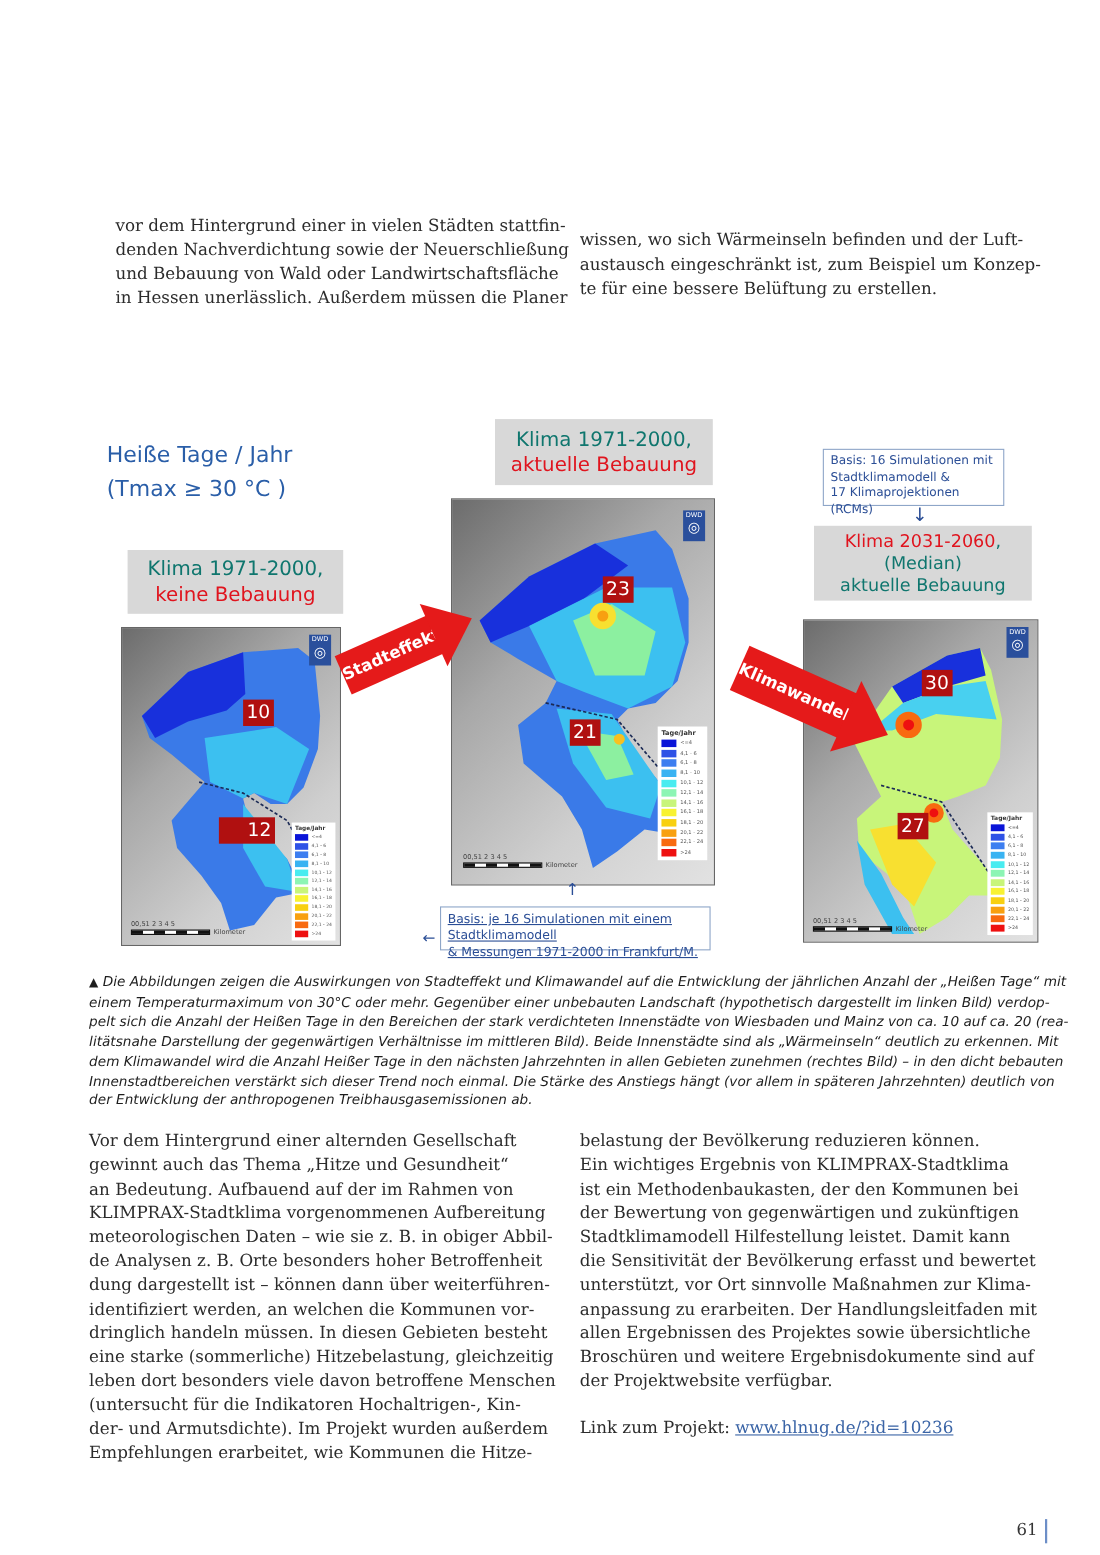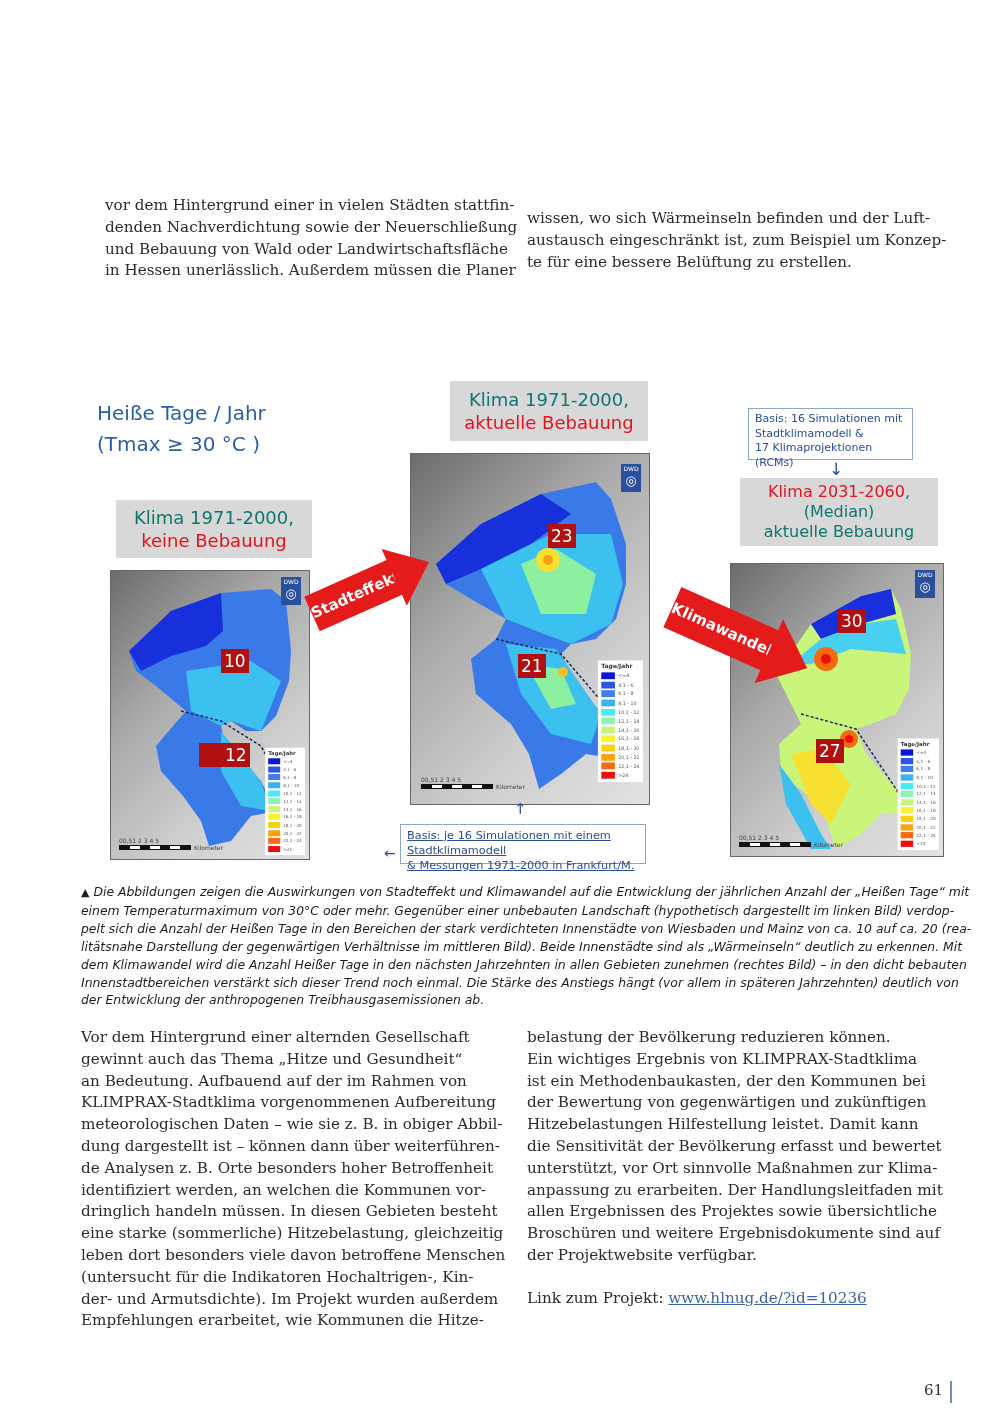--- a/index.html
+++ b/index.html
@@ -92,21 +92,21 @@
       <path d="M18 80 L60 40 L110 22 L160 18 L175 30 L180 80 L178 110 L165 145 L150 160 L135 160 L120 150 L110 155 L115 175 L150 210 L165 240 L140 245 L120 270 L98 275 L90 250 L72 225 L50 200 L45 175 L62 155 L75 140 L45 115 L25 100 Z" fill="#3a7ae8"></path>
       <path d="M18 80 L60 40 L110 22 L112 60 L95 75 L60 85 L30 100 Z" fill="#1830dc"></path>
       <path d="M75 100 L140 90 L170 110 L150 160 L120 150 L110 155 L80 140 Z" fill="#3cc0f0"></path>
       <path d="M110 160 L150 210 L160 240 L130 235 L110 200 Z" fill="#3cc0f0"></path>
       <path d="M70 140 L110 150 L150 175 L172 215" stroke="#1b2a55" stroke-width="1.5" stroke-dasharray="3,2" fill="none"></path>
     </svg>
     <div class="dwd" style="right:8px; top:6px;">
         <div>DWD</div>
         <div class="sw">◎</div>
       </div>
-    <div class="marker" style="left:110px; top:78px;">10</div>
+    <div class="marker" style="left:110px; top:65px;">10</div>
     <div class="marker" style="left:88px; top:172px;padding-left:26px;">12</div>
     <div class="legend" style="right:4px; bottom:4px; transform:scale(0.75); transform-origin:right bottom;">
       <div class="lt">Tage/Jahr</div>
       <div class="lr">
           <span class="sw" style="background:#0a14d8"></span>
           <span class="lv">&lt;=4</span>
         </div>
       <div class="lr">
           <span class="sw" style="background:#2f52e6"></span>
           <span class="lv">4,1 - 6</span>
@@ -346,36 +346,36 @@
   <span class="line">Innenstadtbereichen verstärkt sich dieser Trend noch einmal. Die Stärke des Anstiegs hängt (vor allem in späteren Jahrzehnten) deutlich von</span>
   <span class="line">der Entwicklung der anthropogenen Treibhausgasemissionen ab.</span>
 </div>
 
 <div id="bot-left" class="col">
   <span class="line">Vor dem Hintergrund einer alternden Gesellschaft</span>
   <span class="line">gewinnt auch das Thema „Hitze und Gesundheit“</span>
   <span class="line">an Bedeutung. Aufbauend auf der im Rahmen von</span>
   <span class="line">KLIMPRAX-Stadtklima vorgenommenen Aufbereitung</span>
   <span class="line">meteorologischen Daten – wie sie z. B. in obiger Abbil-</span>
+  <span class="line">de Analysen z. B. Orte besonders hoher Betroffenheit</span>
   <span class="line">dung dargestellt ist – können dann über weiterführen-</span>
-  <span class="line">de Analysen z. B. Orte besonders hoher Betroffenheit</span>
   <span class="line">identifiziert werden, an welchen die Kommunen vor-</span>
   <span class="line">dringlich handeln müssen. In diesen Gebieten besteht</span>
   <span class="line">eine starke (sommerliche) Hitzebelastung, gleichzeitig</span>
   <span class="line">leben dort besonders viele davon betroffene Menschen</span>
   <span class="line">(untersucht für die Indikatoren Hochaltrigen-, Kin-</span>
   <span class="line">der- und Armutsdichte). Im Projekt wurden außerdem</span>
   <span class="line">Empfehlungen erarbeitet, wie Kommunen die Hitze-</span>
 </div>
 <div id="bot-right" class="col">
   <span class="line">belastung der Bevölkerung reduzieren können.</span>
   <span class="line">Ein wichtiges Ergebnis von KLIMPRAX-Stadtklima</span>
   <span class="line">ist ein Methodenbaukasten, der den Kommunen bei</span>
   <span class="line">der Bewertung von gegenwärtigen und zukünftigen</span>
-  <span class="line">Hitzebelastungen Hilfestellung leistet. Damit kann</span>
+  <span class="line">Stadtklimamodell Hilfestellung leistet. Damit kann</span>
   <span class="line">die Sensitivität der Bevölkerung erfasst und bewertet</span>
   <span class="line">unterstützt, vor Ort sinnvolle Maßnahmen zur Klima-</span>
   <span class="line">anpassung zu erarbeiten. Der Handlungsleitfaden mit</span>
   <span class="line">allen Ergebnissen des Projektes sowie übersichtliche</span>
   <span class="line">Broschüren und weitere Ergebnisdokumente sind auf</span>
   <span class="line">der Projektwebsite verfügbar.</span>
   <div class="spacer"></div>
   <span class="line"><span>Link zum Projekt: </span><a class="link">www.hlnug.de/?id=10236</a></span>
 </div>
 

